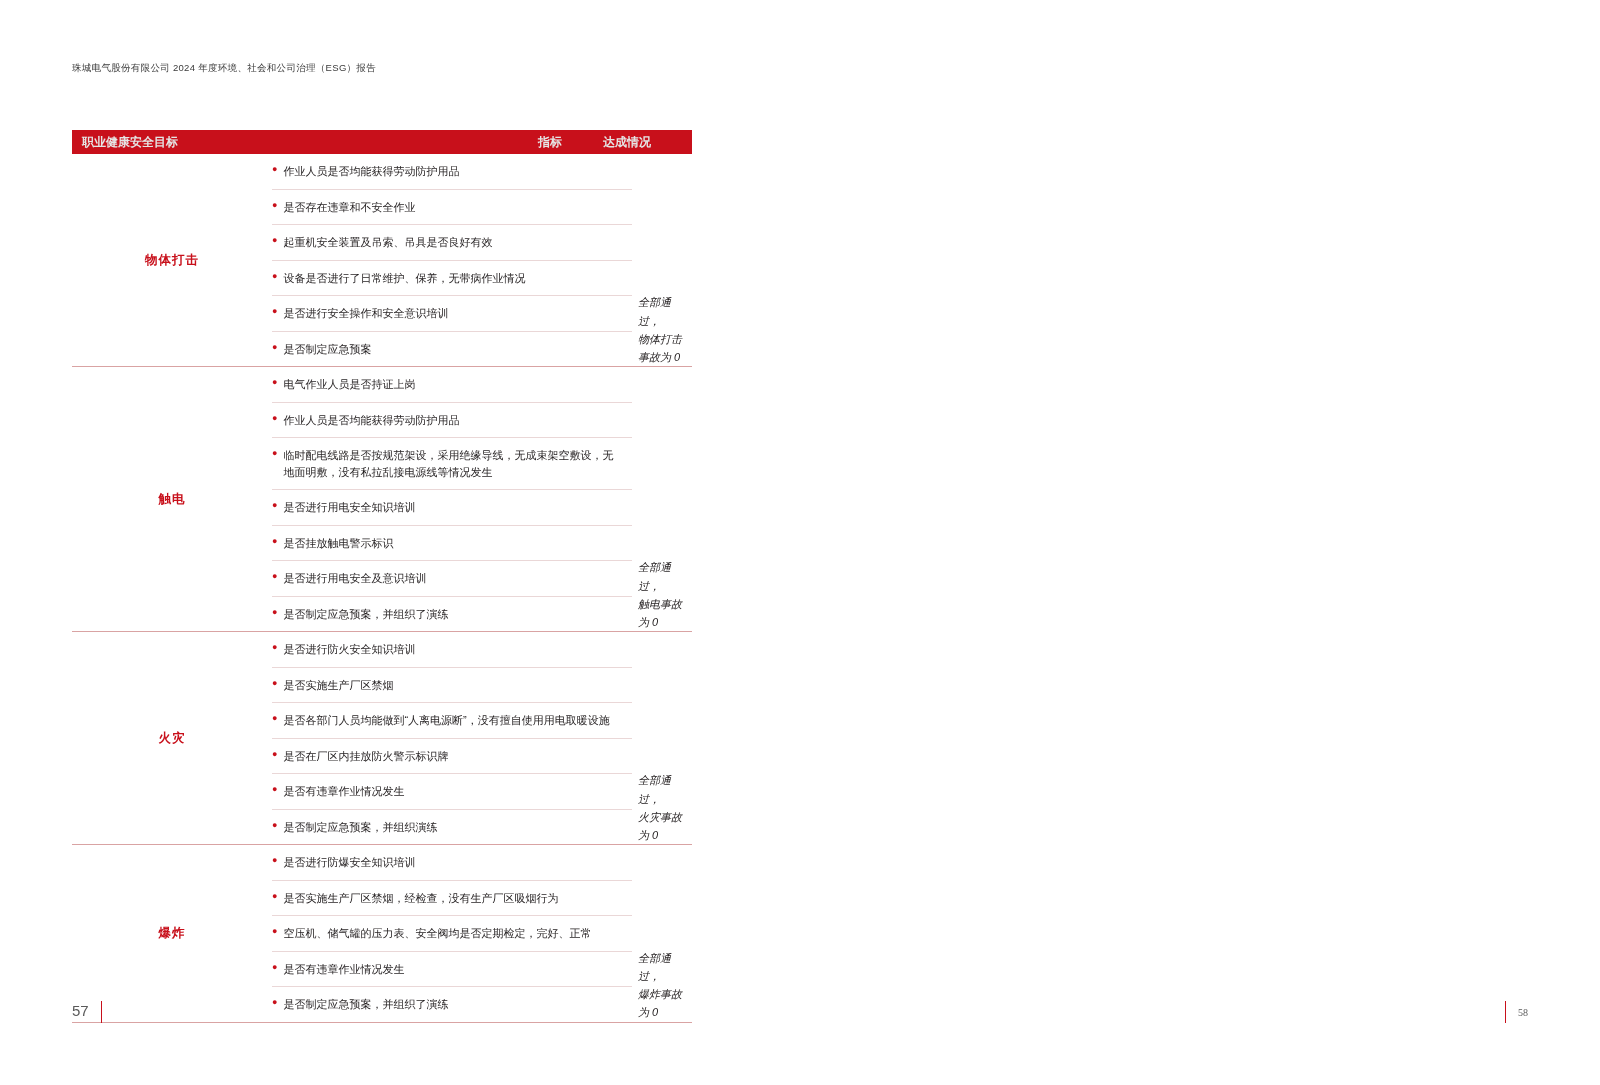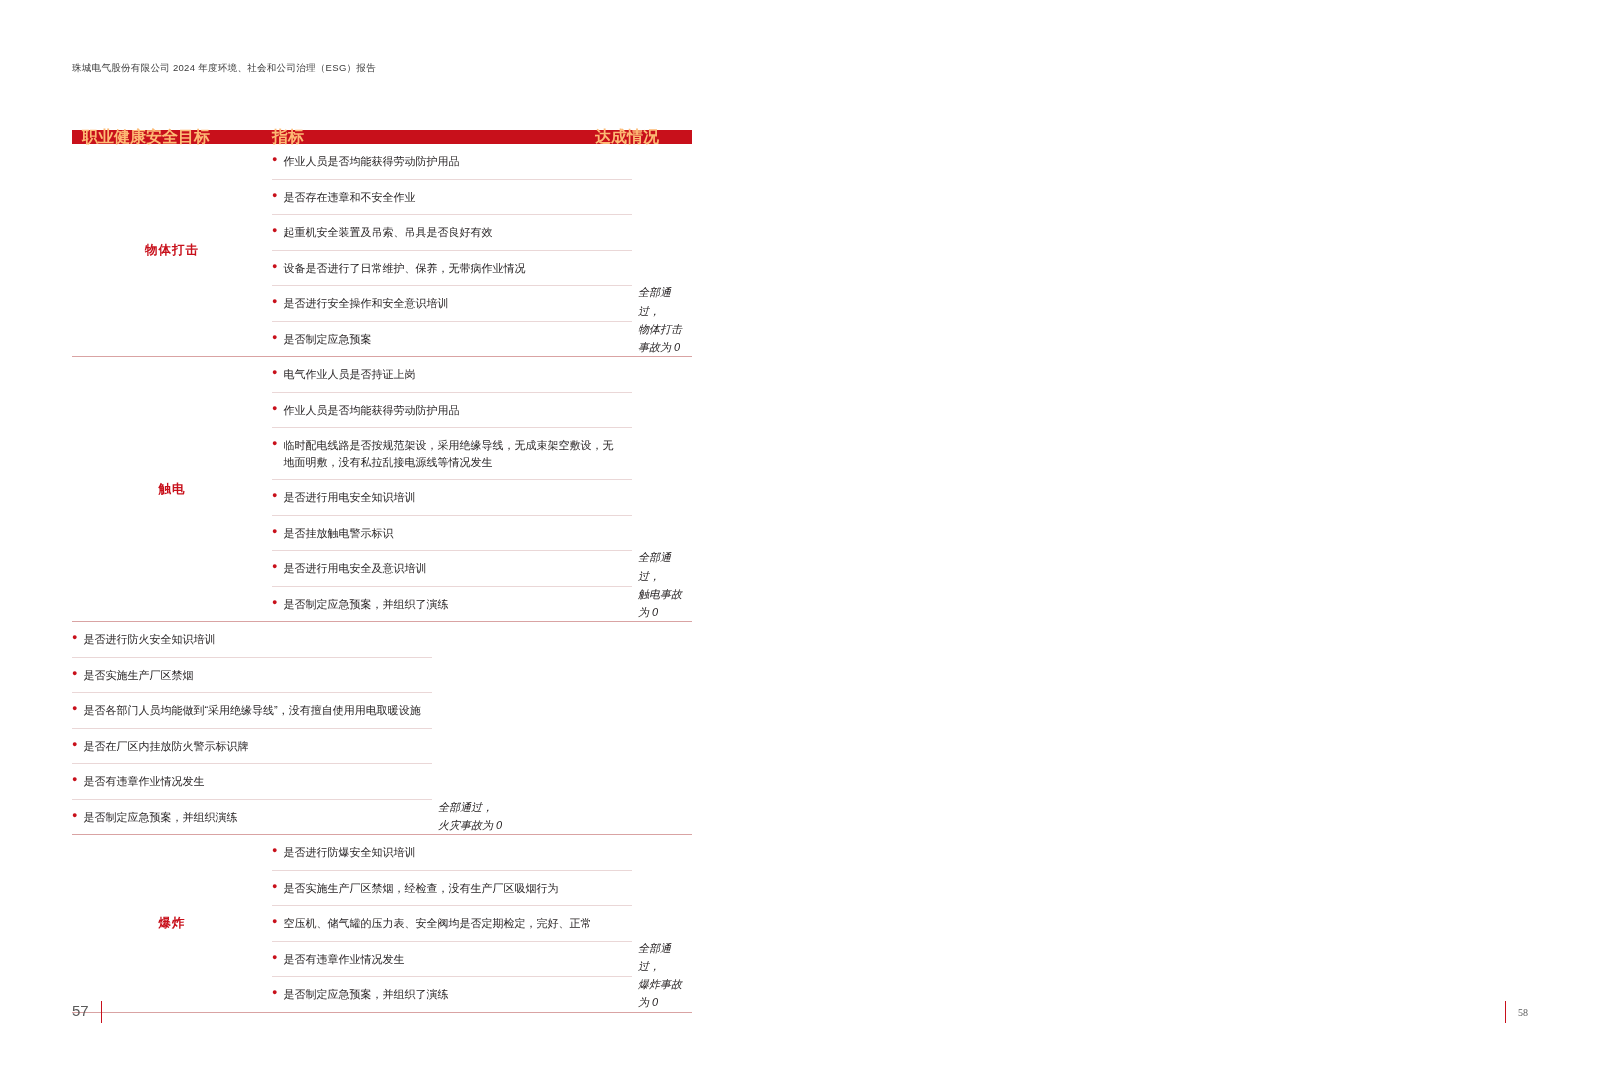--- a/index.html
+++ b/index.html
@@ -28,28 +28,28 @@
 
   
   .table-wrap {
     position: absolute;
     top: 130px; left: 72px;
     width: 620px;
   }
   .t-head {
     display: flex;
     background: #c8101b;
-    color: #fdba74;
-    font-size: 16px;
+    color: #e5e5e5;
+    font-size: 12px;
     font-weight: bold;
-    height: 14px;
+    height: 24px;
     align-items: center;
   }
   .t-head .c1 { width: 200px; padding-left: 10px; }
-  .t-head .c2 { width: 290px; text-align: left; }
+  .t-head .c2 { width: 290px; text-align: right; }
   .t-head .c3 { width: 130px; text-align: center; }
 
   .t-group {
     display: flex;
     border-bottom: 1.2px solid #d9a3a3;
   }
   .t-group:last-child { border-bottom: 1.2px solid #d9a3a3; }
   .g-cat {
     width: 200px;
     display: flex; align-items: center; justify-content: center;
@@ -197,32 +197,33 @@
             <span>是否制定应急预案，并组织了演练</span>
           </div>
       </div>
       <div class="g-status">
         <span>全部通过，</span>
         <span>触电事故为 0</span>
       </div>
     </div>
 
     <div class="t-group">
+      <div class="g-cat">火灾</div>
       <div class="g-items">
         <div class="g-item">
             <span class="dot">●</span>
             <span>是否进行防火安全知识培训</span>
           </div>
         <div class="g-item">
             <span class="dot">●</span>
             <span>是否实施生产厂区禁烟</span>
           </div>
         <div class="g-item">
             <span class="dot">●</span>
-            <span>是否各部门人员均能做到“采用绝缘导线”，没有擅自使用用电取暖设施</span>
+            <span>是否各部门人员均能做到“人离电源断”，没有擅自使用用电取暖设施</span>
           </div>
         <div class="g-item">
             <span class="dot">●</span>
             <span>是否在厂区内挂放防火警示标识牌</span>
           </div>
         <div class="g-item">
             <span class="dot">●</span>
             <span>是否有违章作业情况发生</span>
           </div>
         <div class="g-item">

